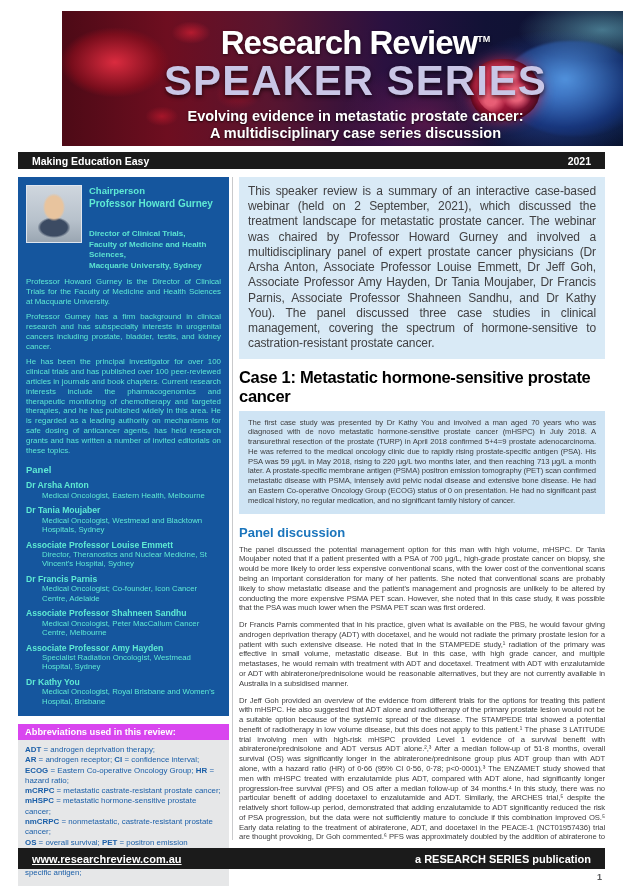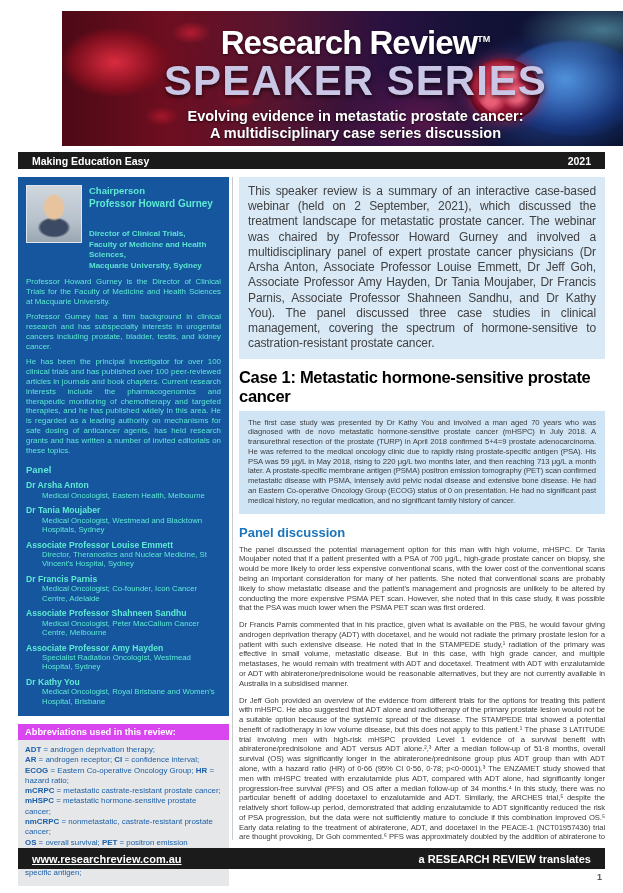--- a/index.html
+++ b/index.html
@@ -185,15 +185,15 @@
   <div id="discussion-paragraphs">
       <p class="body-p">The panel discussed the potential management option for this man with high volume, mHSPC. Dr Tania Moujaber noted that if a patient presented with a PSA of 700 μg/L, high-grade prostate cancer on biopsy, she would be more likely to order less expensive conventional scans, with the lower cost of the conventional scans being an important consideration for many of her patients. She noted that conventional scans are probably likely to show metastatic disease and the patient's management and prognosis are unlikely to be altered by conducting the more expensive PSMA PET scan. However, she noted that in this case study, it was possible that the PSA was much lower when the PSMA PET scan was first ordered.</p>
       <p class="body-p">Dr Francis Parnis commented that in his practice, given what is available on the PBS, he would favour giving androgen deprivation therapy (ADT) with docetaxel, and he would not radiate the primary prostate lesion for a patient with such extensive disease. He noted that in the STAMPEDE study,¹ radiation of the primary was effective in small volume, metastatic disease. But in this case, with high grade cancer, and multiple metastases, he would remain with treatment with ADT and docetaxel. Treatment with ADT with enzalutamide or ADT with abiraterone/prednisolone would be reasonable alternatives, but they are not currently available in Australia in a subsidised manner.</p>
       <p class="body-p">Dr Jeff Goh provided an overview of the evidence from different trials for the options for treating this patient with mHSPC. He also suggested that ADT alone and radiotherapy of the primary prostate lesion would not be a suitable option because of the systemic spread of the disease. The STAMPEDE trial showed a potential benefit of radiotherapy in low volume disease, but this does not apply to this patient.¹ The phase 3 LATITUDE trial involving men with high-risk mHSPC provided Level 1 evidence of a survival benefit with abiraterone/prednisolone and ADT versus ADT alone.²,³ After a median follow-up of 51·8 months, overall survival (OS) was significantly longer in the abiraterone/prednisone group plus ADT group than with ADT alone, with a hazard ratio (HR) of 0·66 (95% CI 0·56, 0·78; p&lt;0·0001).³ The ENZAMET study showed that men with mHSPC treated with enzalutamide plus ADT, compared with ADT alone, had significantly longer progression-free survival (PFS) and OS after a median follow-up of 34 months.⁴ In this study, there was no particular benefit of adding docetaxel to enzalutamide and ADT. Similarly, the ARCHES trial,⁵ despite the relatively short follow-up period, demonstrated that adding enzalutamide to ADT significantly reduced the risk of PSA progression, but the data were not sufficiently mature to conclude if this combination improved OS.⁵ Early data relating to the treatment of abiraterone, ADT, and docetaxel in the PEACE-1 (NCT01957436) trial are thought provoking, Dr Goh commented.⁶ PFS was approximately doubled by the addition of abiraterone to docetaxel and ADT in men with de novo mHSPC.⁶ However, Dr Goh noted that more maturity of the PEACE data is also needed to determine if PFS translates into OS.⁶ Finally, Dr Goh mentioned the TITAN trial in men with mHSPC in which OS and radiographic PFS were significantly longer with the addition of apalutamide to ADT versus ADT alone.⁵ He noted that differences between chemotherapy and the other agents discussed relate to cost and duration of treatment; docetaxel is short and sharp (18 weeks), while the other treatments are continued for two or more years.</p>
       <p class="body-p">Associate Professor Amy Hayden agreed with other panellists that, for patients with low volume disease (only 2-3 bone metastases on a bone scan), radiotherapy is a valid option, as demonstrated in the subset of patients with low volume mHSPC from the STAMPEDE trial who had an OS advantage if the primary lesion was treated with radiotherapy (HR 0.68).¹,⁷ Associate Professor Amy Hayden commented that in the STAMPEDE study,¹ the definition of low volume disease from the CHAARTED trial was used (three of less non-axial bone metastases).⁸ A secondary analysis of the STAMPEDE trial indicated that the magnitude of benefit from the addition of prostate radiotherapy was greater in patients with low metastatic burden with only nonregional lymph nodes.⁹ Of note, the staging for STAMPEDE was done on conventional imaging, with whole body bone scan and either CT or MRI for the pelvis. When patients have had a PSMA PET scan, the volume of disease might be higher than if conventional imaging had occurred. Associate Professor Amy Hayden stated that in her practice she still offered local radiotherapy to patients with mHSPC if they meet the definition of low volume disease on conventional imaging.</p>
     </div>
 </div>
 
 <div class="footerbar">
   <span class="footer-url">www.researchreview.com.au</span>
-  <span>a RESEARCH REVIEW translates</span>
+  <span>a RESEARCH SERIES publication</span>
 </div>
 <div class="pagenum">1</div>
 
 </body></html>

